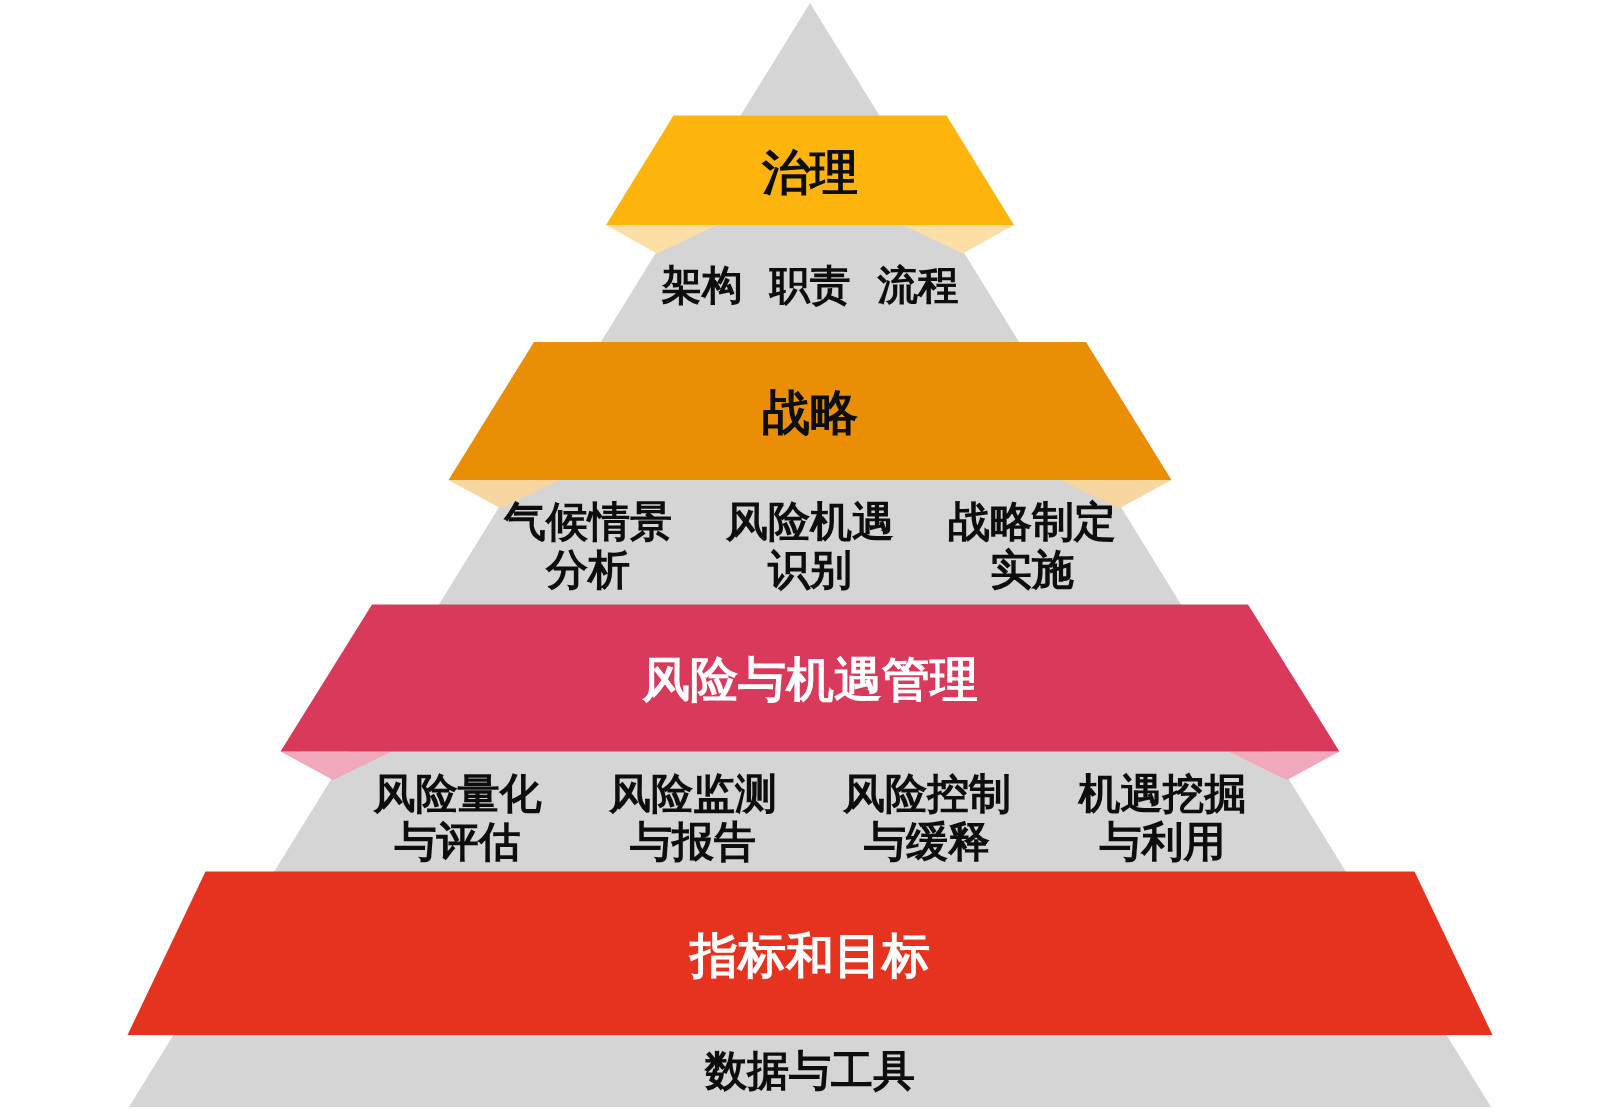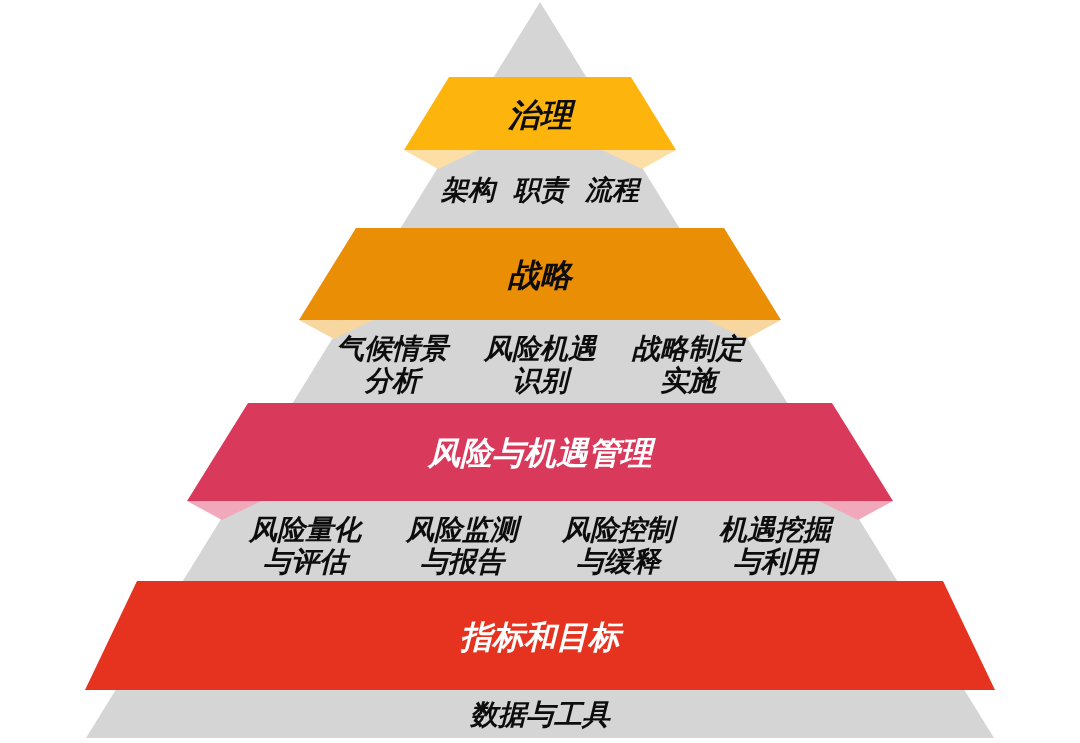--- a/index.html
+++ b/index.html
@@ -6,21 +6,20 @@
     margin: 0;
     padding: 0;
     background: #FFFFFF;
   }
   .stage {
     position: relative;
     width: 1080px;
     height: 743px;
     background: #FFFFFF;
     overflow: hidden;
-    font-style: italic;
   }
   svg { display: block; }
   .t {
     font-family: "Liberation Sans", "DejaVu Sans", sans-serif;
     font-weight: bold;
   }
   .band-title  { font-size: 32px; }
   .sub-label   { font-size: 28px; }
   .sub-label-s { font-size: 27px; }
 </style>

